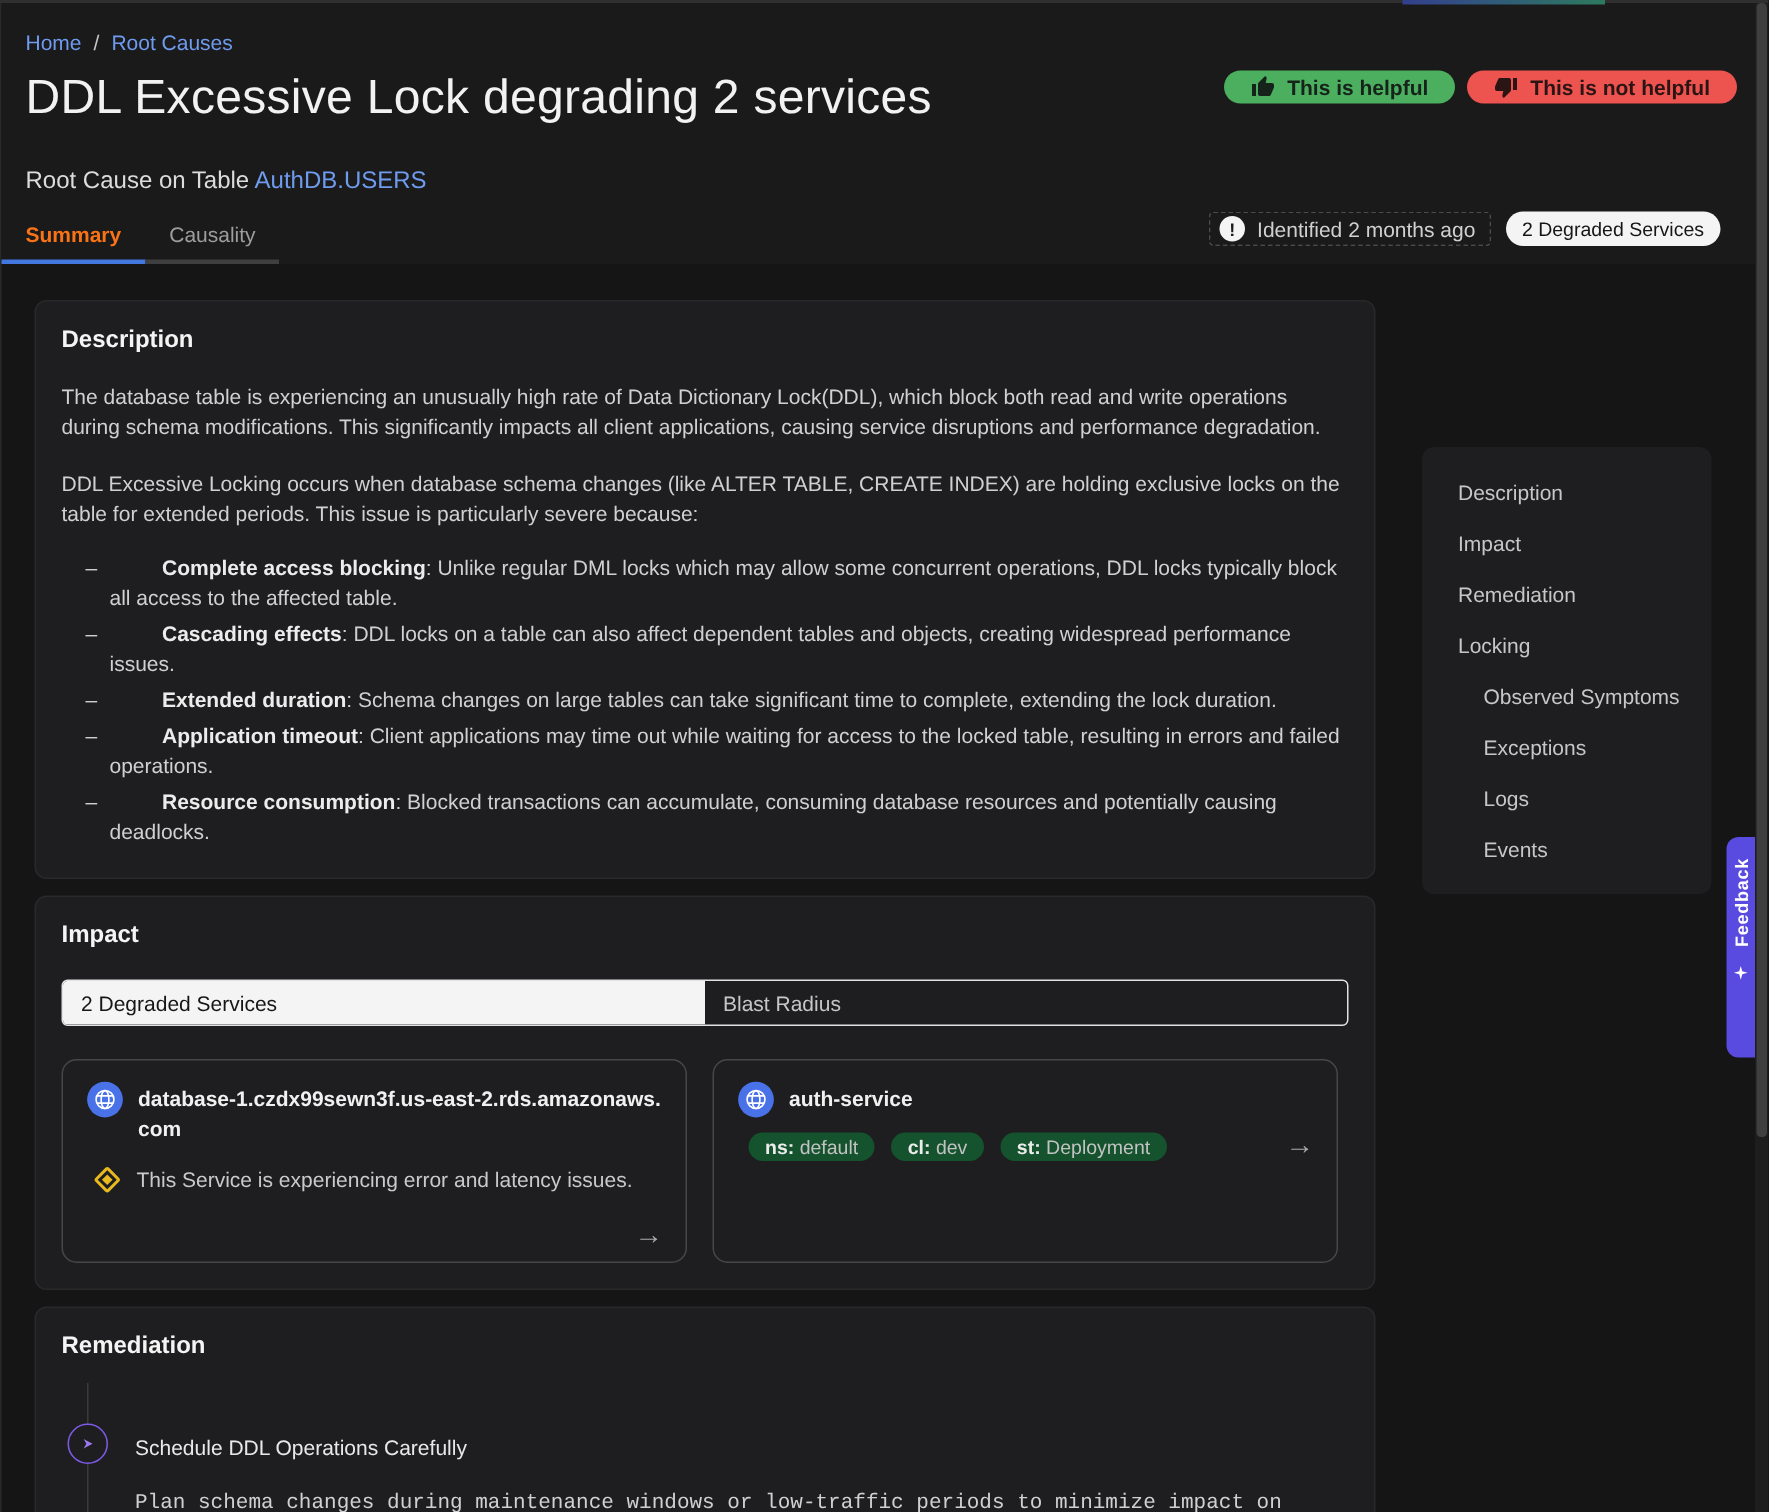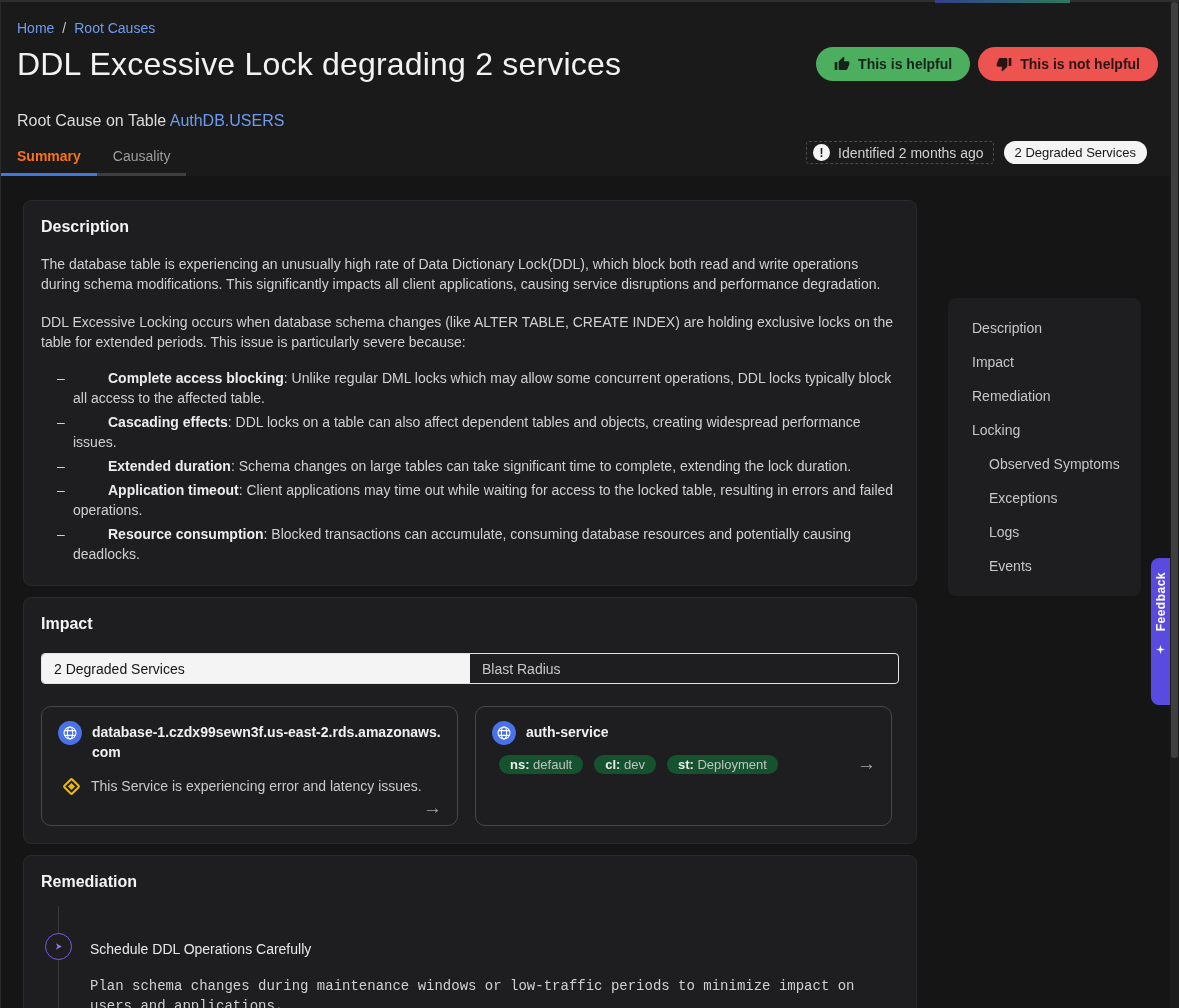--- a/index.html
+++ b/index.html
@@ -18,21 +18,21 @@
   
   .header { position:absolute; top:2px; left:1px; right:9px; height:174px; background:#1a1a1b; }
   .breadcrumb { position:absolute; left:16px; top:18px; font-size:14px; display:flex; gap:8px; align-items:center; }
   .breadcrumb a { color:#6f9bef; text-decoration:none; cursor:pointer; }
   .crumb-sep { color:#c6c6c6; }
   .page-title { position:absolute; left:16px; top:44px; font-size:32px; font-weight:400; color:#f2f2f2; letter-spacing:.2px; }
   .subtitle { position:absolute; left:16px; top:110px; font-size:16px; color:#dcdcdc; }
   .subtitle a { color:#6f9bef; text-decoration:none; cursor:pointer; }
 
   .actions { position:absolute; right:12px; top:45px; display:flex; gap:8px; }
-  .pill-btn { height:34px; border:none; border-radius:17px; display:flex; align-items:center; gap:8px;
+  .pill-btn { height:22px; border:none; border-radius:17px; display:flex; align-items:center; gap:8px;
     padding:0 18px; font-family:inherit; font-size:14px; font-weight:700; cursor:pointer; }
   .pill-btn.green { background:#4cae5f; color:#15231a; }
   .pill-btn.red { background:#ed534f; color:#2a1414; }
   .pill-btn svg { display:block; }
 
   .tabs { position:absolute; left:0; bottom:0; display:flex; }
   .tab { height:36px; padding:8px 16px 0; font-size:14px; cursor:pointer; position:relative; }
   .tab.active { color:#f97316; font-weight:700;text-align:right; }
   .tab.inactive { color:#9d9d9d; }
   .tab .underline { position:absolute; left:0; right:0; bottom:0; height:3px; }
@@ -58,21 +58,21 @@
   .bullet .dash { width:16px; flex:0 0 16px; color:#d0d0d0; }
   .bullet b { color:#ececec; font-weight:700;margin-left:35px; }
 
   
   .seg-control { margin-top:20px; height:31px; border:1px solid #e2e2e2; border-radius:4px;
     display:flex; overflow:hidden; }
   .seg { flex:1 1 50%; display:flex; align-items:center; padding-left:12px; font-size:14px; cursor:pointer; }
   .seg.active { background:#f4f4f4; color:#161616; }
   .seg.inactive { color:#c6c6c6; }
   .svc-row { margin-top:22px; display:flex; gap:17px; }
-  .svc-card { position:relative; flex:0 0 417px; height:120px; border:1px solid #474747; border-radius:10px;
+  .svc-card { position:relative; flex:0 0 417px; height:136px; border:1px solid #474747; border-radius:10px;
     padding:13px 15px; cursor:pointer; }
   .svc-head { display:flex; gap:9px; }
   .svc-icon { flex:0 0 26px; width:26px; height:26px; }
   .svc-name { font-size:14px; font-weight:700; color:#f0f0f0; line-height:20px; word-break:break-all; padding-top:2px; }
   .warn-row { display:flex; align-items:center; gap:13px; margin-top:16px; margin-left:8px; }
   .warn-diamond { width:13px; height:13px; transform:rotate(45deg); border:2px solid #e8b91e; border-radius:2px;
     position:relative; flex:0 0 13px; }
   .warn-diamond::after { content:""; position:absolute; left:2px; top:2px; width:5px; height:5px; background:#e8b91e; }
   .warn-text { font-size:14px; color:#c9c9c9; }
   .svc-arrow { position:absolute; right:15px; bottom:6px; font-size:19px; color:#a8a8a8; }

